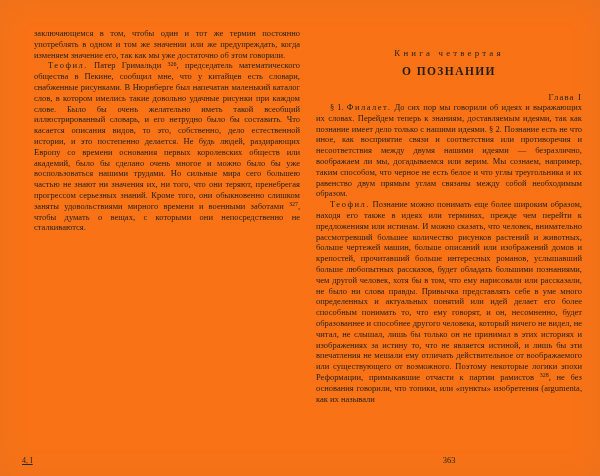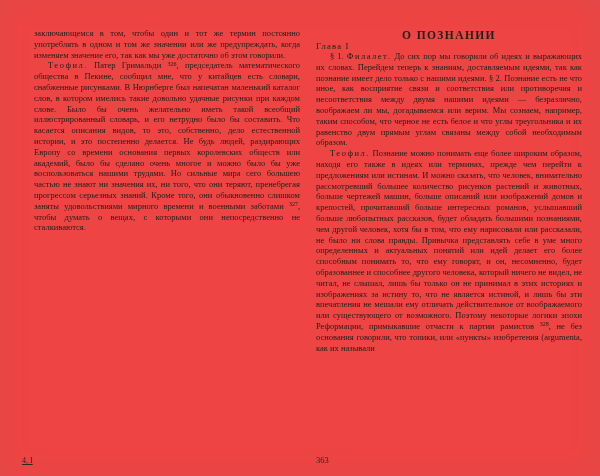--- a/index.html
+++ b/index.html
@@ -1,46 +1,47 @@
 <!DOCTYPE html>
 <html lang="ru"><head>
 <meta charset="utf-8">
 <style>
   html,body{margin:0;padding:0;background:#d8d5cc;}
   .page{
-    position:relative;width:600px;height:476px;background:#ef4444;
+    position:relative;width:600px;height:476px;background:#f97316;
     overflow:hidden;font-family:"Liberation Serif","DejaVu Serif",serif;
     color:#201f1b;box-shadow:inset 0 0 30px rgba(120,110,90,0.12);
   }
   .col{position:absolute;width:266px;}
   .col-left{left:34px;top:28px;height:420px;overflow:hidden;}
   .col-right{left:316px;top:22px;height:428px;overflow:hidden;}
   p.body{margin:0;font-size:8.5px;line-height:10.8px;text-align:justify;text-indent:14px;hyphens:auto;}
   p.no-indent{text-indent:0;}
   .sp{letter-spacing:1.5px;}
   .it{}
   sup{font-size:6px;line-height:0;vertical-align:baseline;position:relative;top:-2.5px;}
   .book-heading{margin-top:26px;text-align:center;font-size:8.8px;letter-spacing:3.2px;}
   .part-title{margin-top:7px;text-align:center;font-weight:bold;font-size:11.5px;letter-spacing:1.4px;}
-  .chapter-label{text-align:left;font-size:8.6px;letter-spacing:1.2px;}
+  .chapter-label{margin-top:15px;text-align:right;font-size:8.6px;letter-spacing:1.2px;}
   .chapter-title{margin-top:6px;margin-bottom:11px;text-align:center;font-weight:bold;font-size:8.4px;letter-spacing:0.6px;}
   .footer-sig{position:absolute;left:22px;bottom:11px;font-size:8px;color:#2a2924;text-decoration:underline;}
-  .footer-page{position:absolute;left:316px;width:266px;bottom:11px;font-size:8.5px;color:#2a2924;}
+  .footer-page{position:absolute;left:316px;width:266px;bottom:11px;text-align:center;font-size:8.5px;color:#2a2924;}
 </style>
 </head>
 <body>
 
 <div class="page">
 
   <div class="col col-left">
     <p class="body no-indent"><span>заключающемся в том, чтобы один и тот же термин постоянно употреблять в одном и том же значении или же предупреждать, когда изменяем значение его, так как мы уже достаточно об этом говорили.</span></p>
     <p class="body"><span class="sp">Теофил.</span><span> Патер Гримальди </span><sup>326</sup><span>, председатель математического общества в Пекине, сообщил мне, что у китайцев есть словари, снабженные рисунками. В Нюрнберге был напечатан маленький каталог слов, в котором имелись такие довольно удачные рисунки при каждом слове. Было бы очень желательно иметь такой </span><span class="it">всеобщий</span><span> иллюстрированный </span><span class="it">словарь</span><span>, и его нетрудно было бы составить. Что касается </span><span class="it">описания видов</span><span>, то это, собственно, дело естественной истории, и это постепенно делается. Не будь людей, раздирающих Европу со времени основания первых королевских обществ или академий, было бы сделано очень многое и можно было бы уже воспользоваться нашими трудами. Но сильные мира сего большею частью не знают ни значения их, ни того, что они теряют, пренебрегая прогрессом серьезных знаний. Кроме того, они обыкновенно слишком заняты удовольствиями мирного времени и военными заботами </span><sup>327</sup><span>, чтобы думать о вещах, с которыми они непосредственно не сталкиваются.</span></p>
   </div>
 
   <div class="col col-right">
+    <div class="book-heading">Книга четвертая</div>
     <div class="part-title">О ПОЗНАНИИ</div>
     <div class="chapter-label">Глава I</div>
     <p class="body"><span>§ 1. </span><span class="sp">Филалет.</span><span> До сих пор мы говорили об </span><span class="it">идеях</span><span> и выражающих их </span><span class="it">словах</span><span>. Перейдем теперь к </span><span class="it">знаниям</span><span>, доставляемым идеями, так как познание имеет дело только с нашими идеями. § 2. </span><span class="it">Познание</span><span> есть не что иное, как восприятие связи и соответствия или противоречия и несоответствия между </span><span class="it">двумя нашими идеями</span><span> — безразлично, воображаем ли мы, догадываемся или верим. Мы сознаем, например, таким способом, что черное не есть белое и что углы треугольника и их равенство двум прямым углам связаны между собой необходимым образом.</span></p>
     <p class="body"><span class="sp">Теофил.</span><span> Познание можно понимать еще более широким образом, находя его также в идеях или терминах, прежде чем перейти к предложениям или истинам. И можно сказать, что человек, внимательно рассмотревший большее количество рисунков растений и животных, больше чертежей машин, больше описаний или изображений домов и крепостей, прочитавший больше интересных романов, услышавший больше любопытных рассказов, будет обладать большими познаниями, чем другой человек, хотя бы в том, что ему нарисовали или рассказали, не было ни слова правды. Привычка представлять себе в уме много определенных и актуальных понятий или идей делает его более способным понимать то, что ему говорят, и он, несомненно, будет образованнее и способнее другого человека, который ничего не видел, не читал, не слышал, лишь бы только он не принимал в этих историях и изображениях за истину то, что не является истиной, и лишь бы эти впечатления не мешали ему отличать действительное от воображаемого или существующего от возможного. Поэтому некоторые логики эпохи Реформации, примыкавшие отчасти к партии рамистов </span><sup>328</sup><span>, не без основания говорили, что </span><span class="it">топики</span><span>, или «пункты» изобретения (</span><span class="it">argumenta</span><span>, как их называли</span></p>
   </div>
 
   <div class="footer-sig">4, I</div>
   <div class="footer-page">363</div>
 
 </div>

